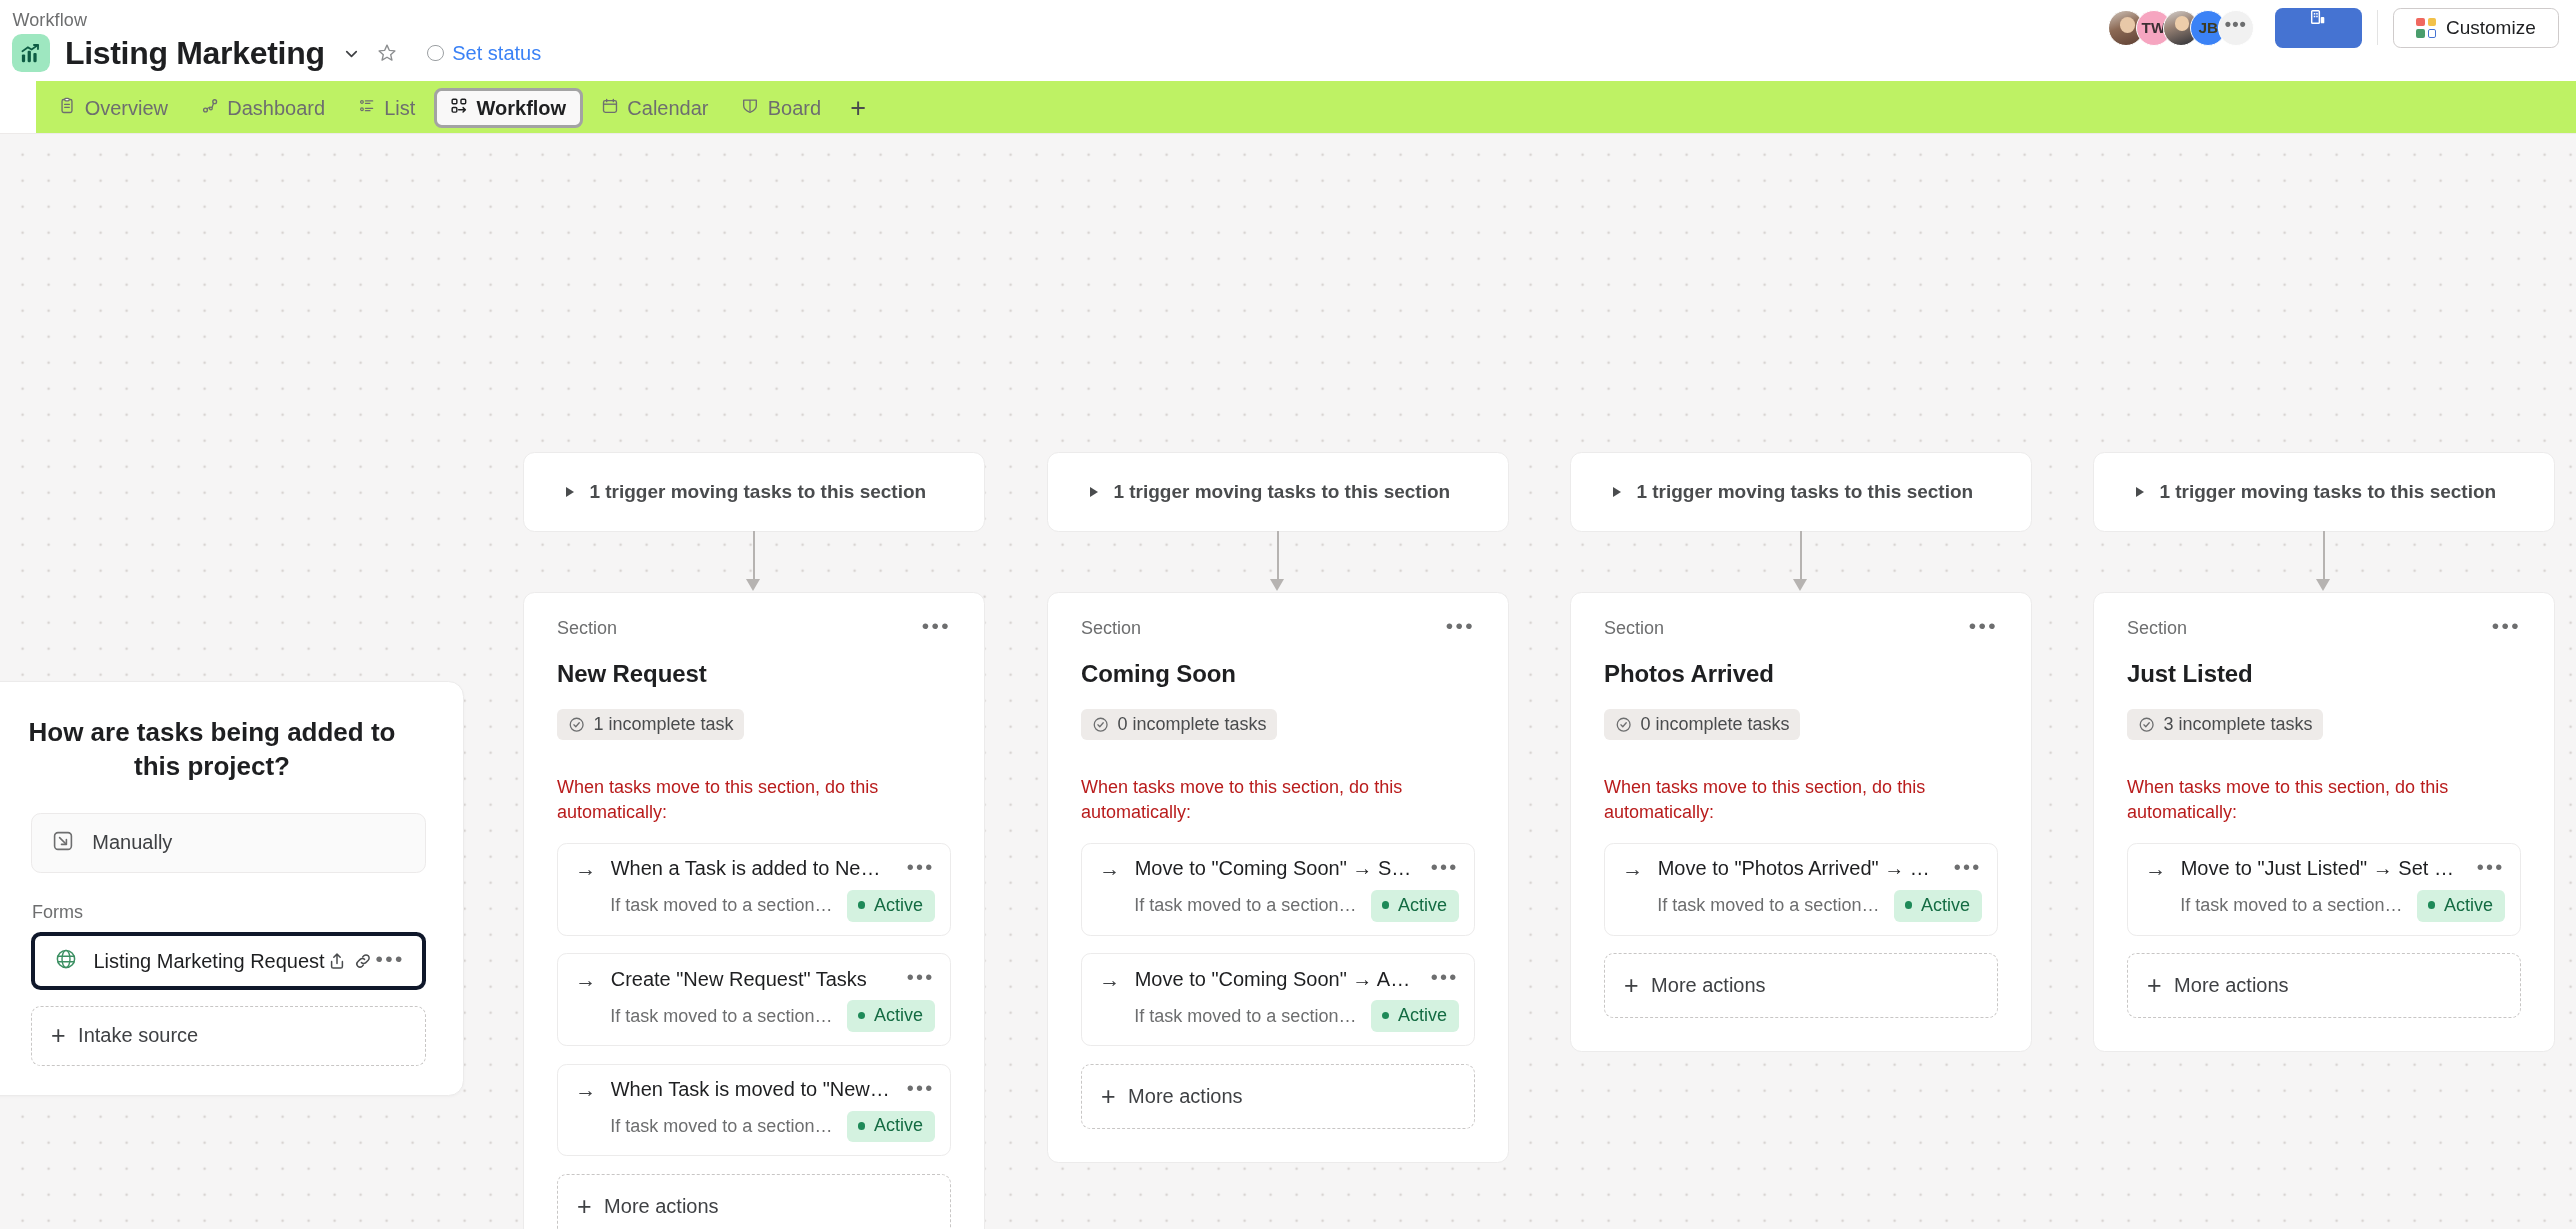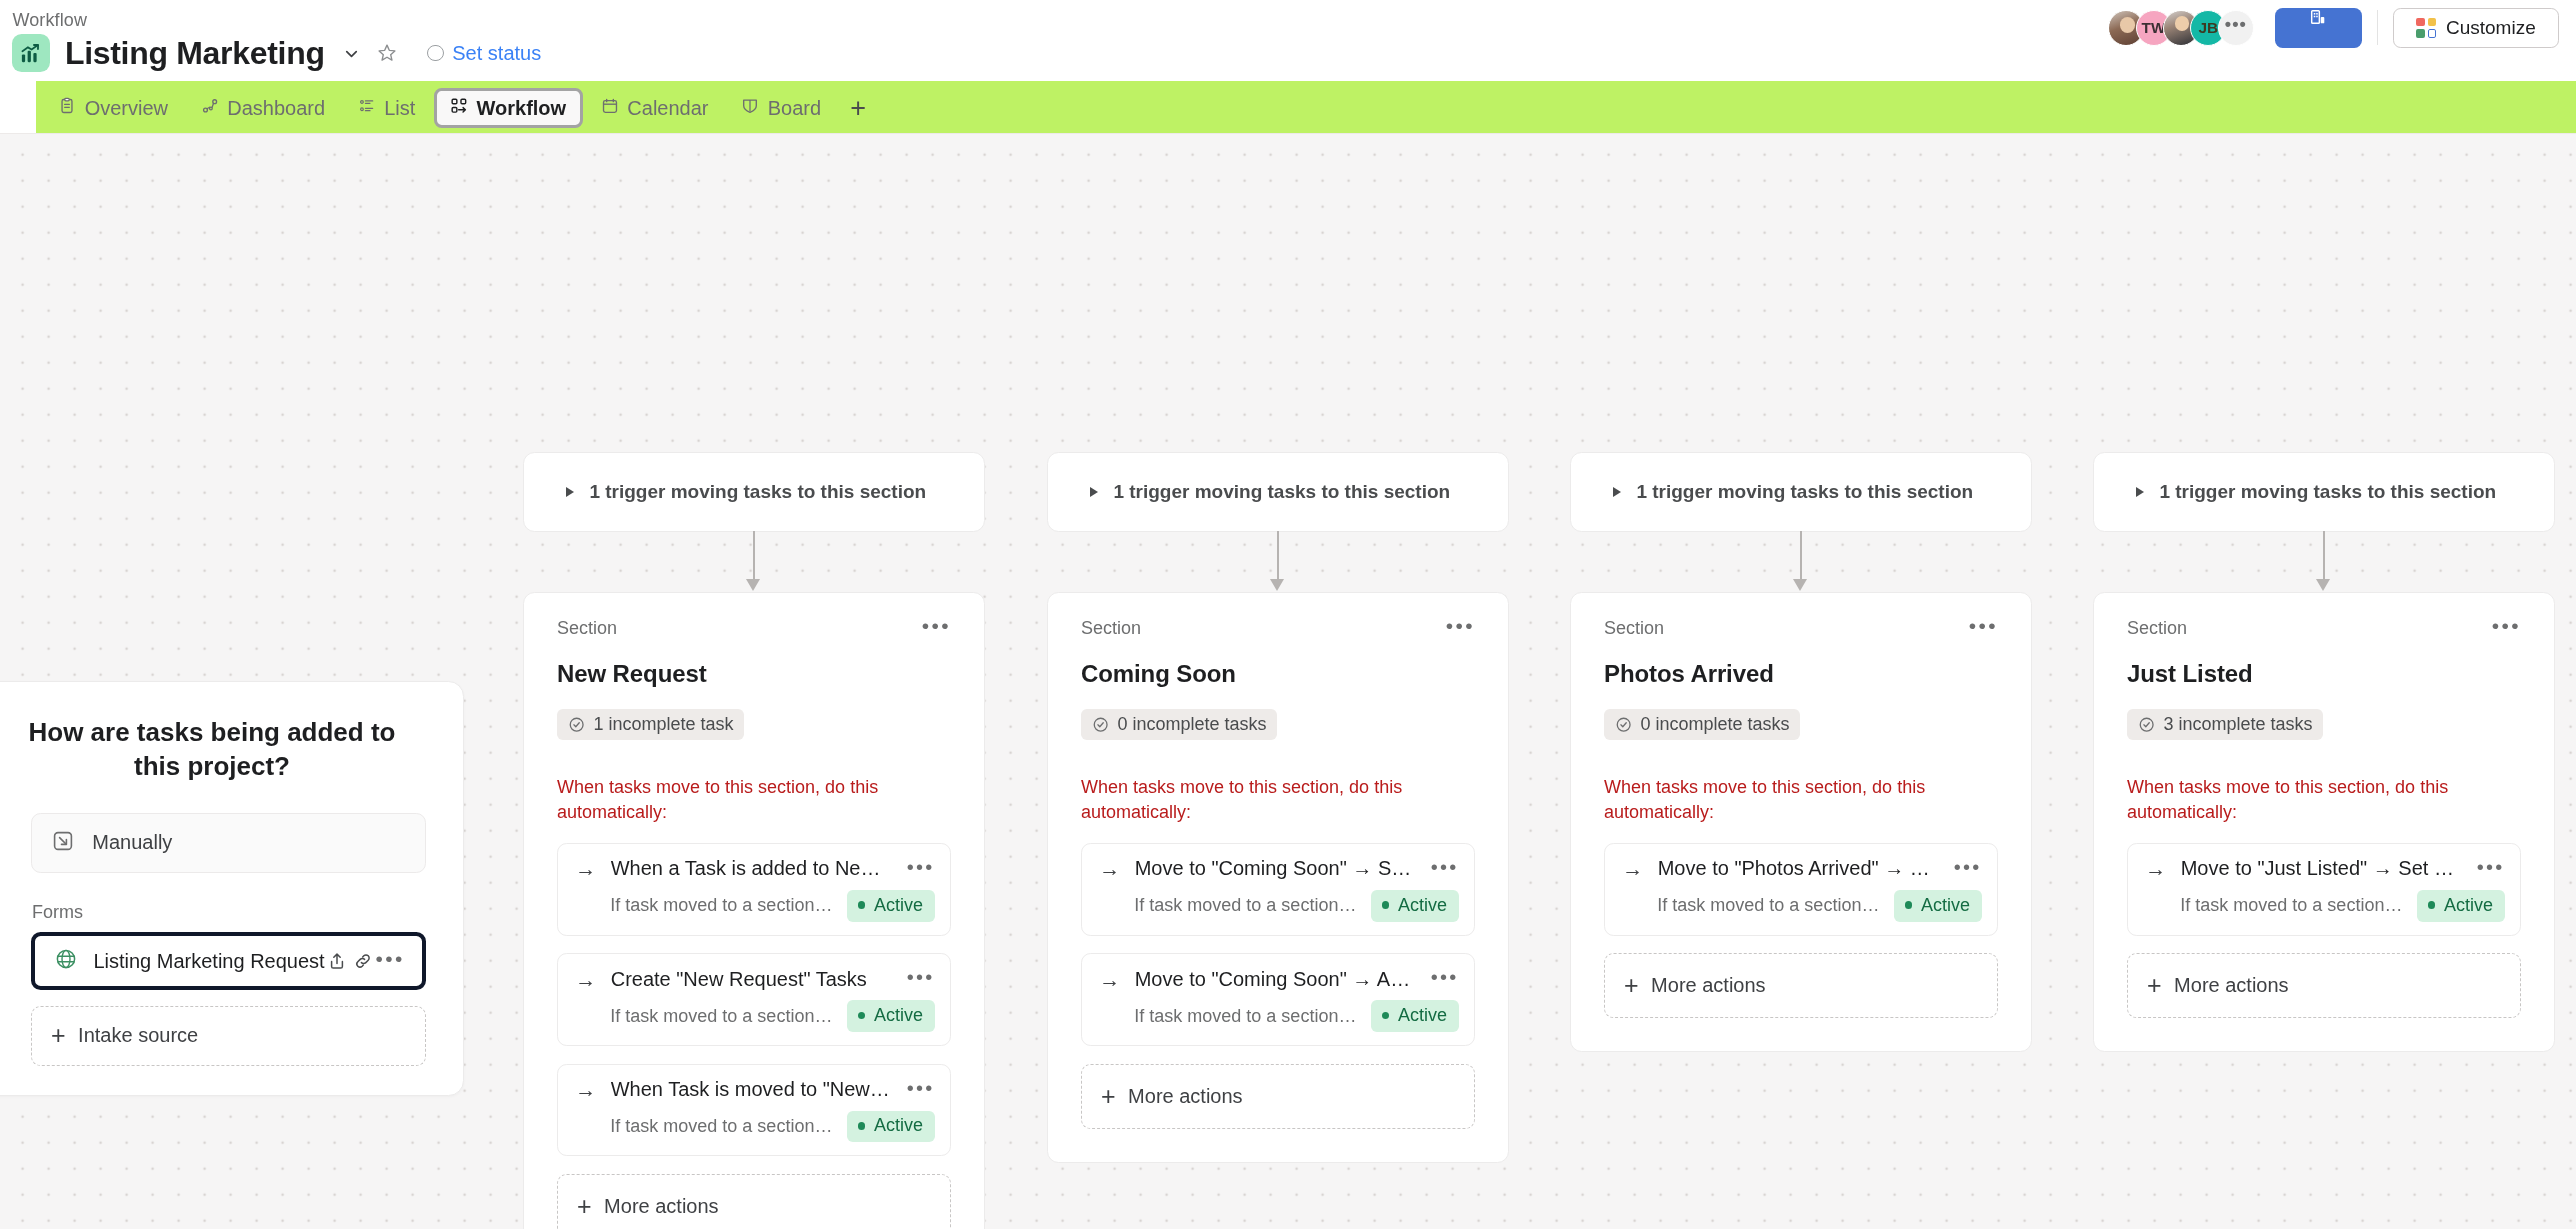--- a/index.html
+++ b/index.html
@@ -55,21 +55,21 @@
     display: flex; align-items: center; justify-content: center;
     font-size: 15.4px; font-weight: 600; color: #3b3d3e; overflow: hidden;
     position: relative;
   }
   .av:first-child { margin-left: 0; }
   .av-photo1 { background: linear-gradient(160deg,#cfc4bb 0%,#8c6a55 45%,#5d3f33 100%); }
   .av-photo1::after{content:"";position:absolute;width:15.4px;height:15.4px;border-radius:50%;background:#e8c8a8;top:6.7px;left:10.6px;}
   .av-photo2 { background: linear-gradient(160deg,#d6d2cf 0%,#9a8476 40%,#2a2d33 100%); }
   .av-photo2::after{content:"";position:absolute;width:14.4px;height:14.4px;border-radius:50%;background:#edcdaa;top:5.8px;left:10.6px;}
   .av-tw { background: #f6a5c0; color: #3b2f33; }
-  .av-jb { background: #14b8a6; color: #3d3a22; }
+  .av-jb { background: #3b82f6; color: #3d3a22; }
   .av-more {
     background: #f1f1f1; color: #6d6e6f; font-size: 18px; letter-spacing: 1px;
     padding-bottom: 6.7px;
   }
   .share-btn {
     margin-left: 21px;
     background: #4573d2; color: #fff; border: none; border-radius: 7.7px;
     height: 40px; padding: 0 18px; display: flex; align-items: center; gap: 19px;
     font-size: 19px; font-weight: 500; font-family: inherit; cursor: pointer; flex-direction: column;
   }

